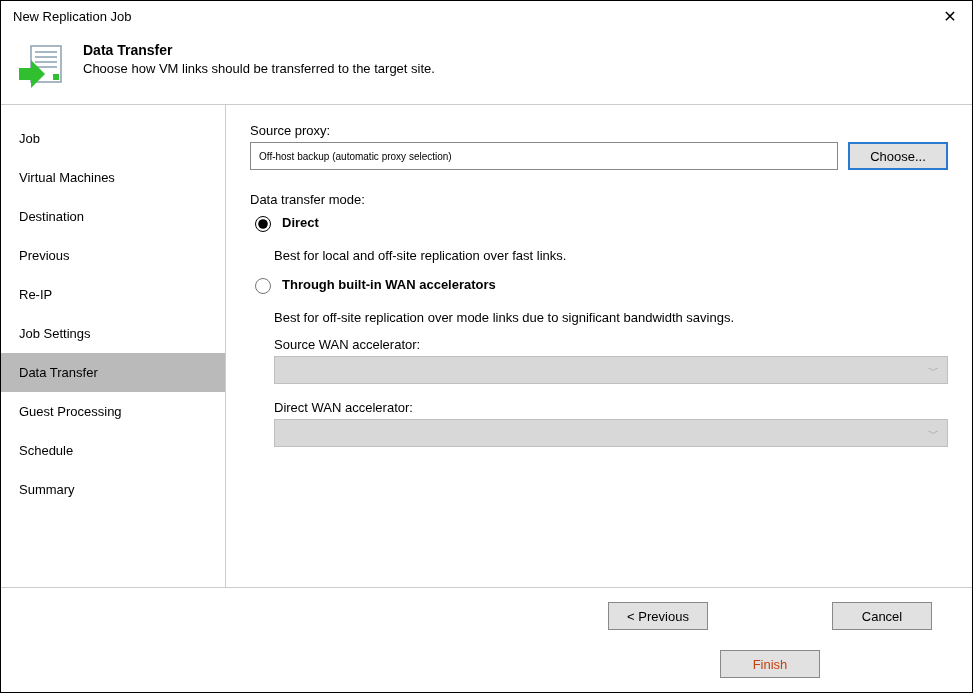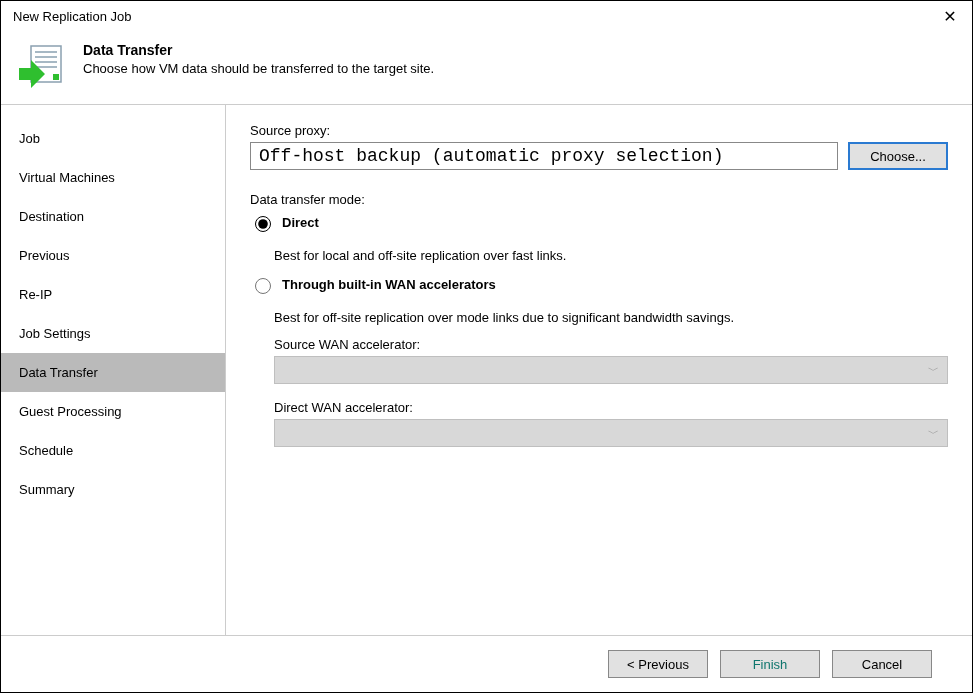--- a/index.html
+++ b/index.html
@@ -82,42 +82,42 @@
     display: flex;
     gap: 10px;
     margin-bottom: 22px;
   }
   .proxy-input {
     flex: 1;
     border: 1px solid #888;
     padding: 4px 8px;
     height: 28px;
     background: #fff;
-    font-size: 18px;
-    display: flex;
-    align-items: center;
-    font-family: Liberation Mono, monospace;
+    font-size: 10px;
+    display: flex;
+    align-items: center;
   }
   .btn {
     border: 1px solid #888;
     background: #e1e1e1;
     font-size: 13px;
     height: 28px;
     min-width: 100px;
     padding: 0 14px;
     cursor: pointer;
     display: inline-flex;
     align-items: center;
     justify-content: center;
   }
   .btn.highlight {
     border: 2px solid #2a7ad1;
   }
   .btn:disabled {
-    color: #0f766e;
+    color: #c2410c;
+    margin-top: 48px;
   }
   .radio-group { margin-top: 4px; }
   .radio-row {
     display: flex;
     align-items: center;
     gap: 8px;
     margin-top: 6px;
   }
   .radio-row input[type=radio] {
     width: 16px;
@@ -181,21 +181,21 @@
       <line x1="18" y1="10" x2="40" y2="10" stroke="#8aa0b0" stroke-width="1.5"></line>
       <line x1="18" y1="15" x2="40" y2="15" stroke="#8aa0b0" stroke-width="1.5"></line>
       <line x1="18" y1="20" x2="40" y2="20" stroke="#8aa0b0" stroke-width="1.5"></line>
       <line x1="18" y1="25" x2="40" y2="25" stroke="#8aa0b0" stroke-width="1.5"></line>
       <rect x="36" y="32" width="6" height="6" fill="#2fbf2f"></rect>
       <path d="M 2 26 L 14 26 L 14 18 L 28 32 L 14 46 L 14 38 L 2 38 Z" fill="#2fbf2f"></path>
     </svg>
   </div>
   <div class="header-text">
     <h2>Data Transfer</h2>
-    <p>Choose how VM data should be transferred to the target site.</p>
+    <p>Choose how VM links should be transferred to the target site.</p>
   </div>
 </div>
 
 <div class="body">
   <div class="sidebar" id="sidebar">
       <div class="sidebar-item">Job</div>
       <div class="sidebar-item">Virtual Machines</div>
       <div class="sidebar-item">Destination</div>
       <div class="sidebar-item">Previous</div>
       <div class="sidebar-item">Re-IP</div>

